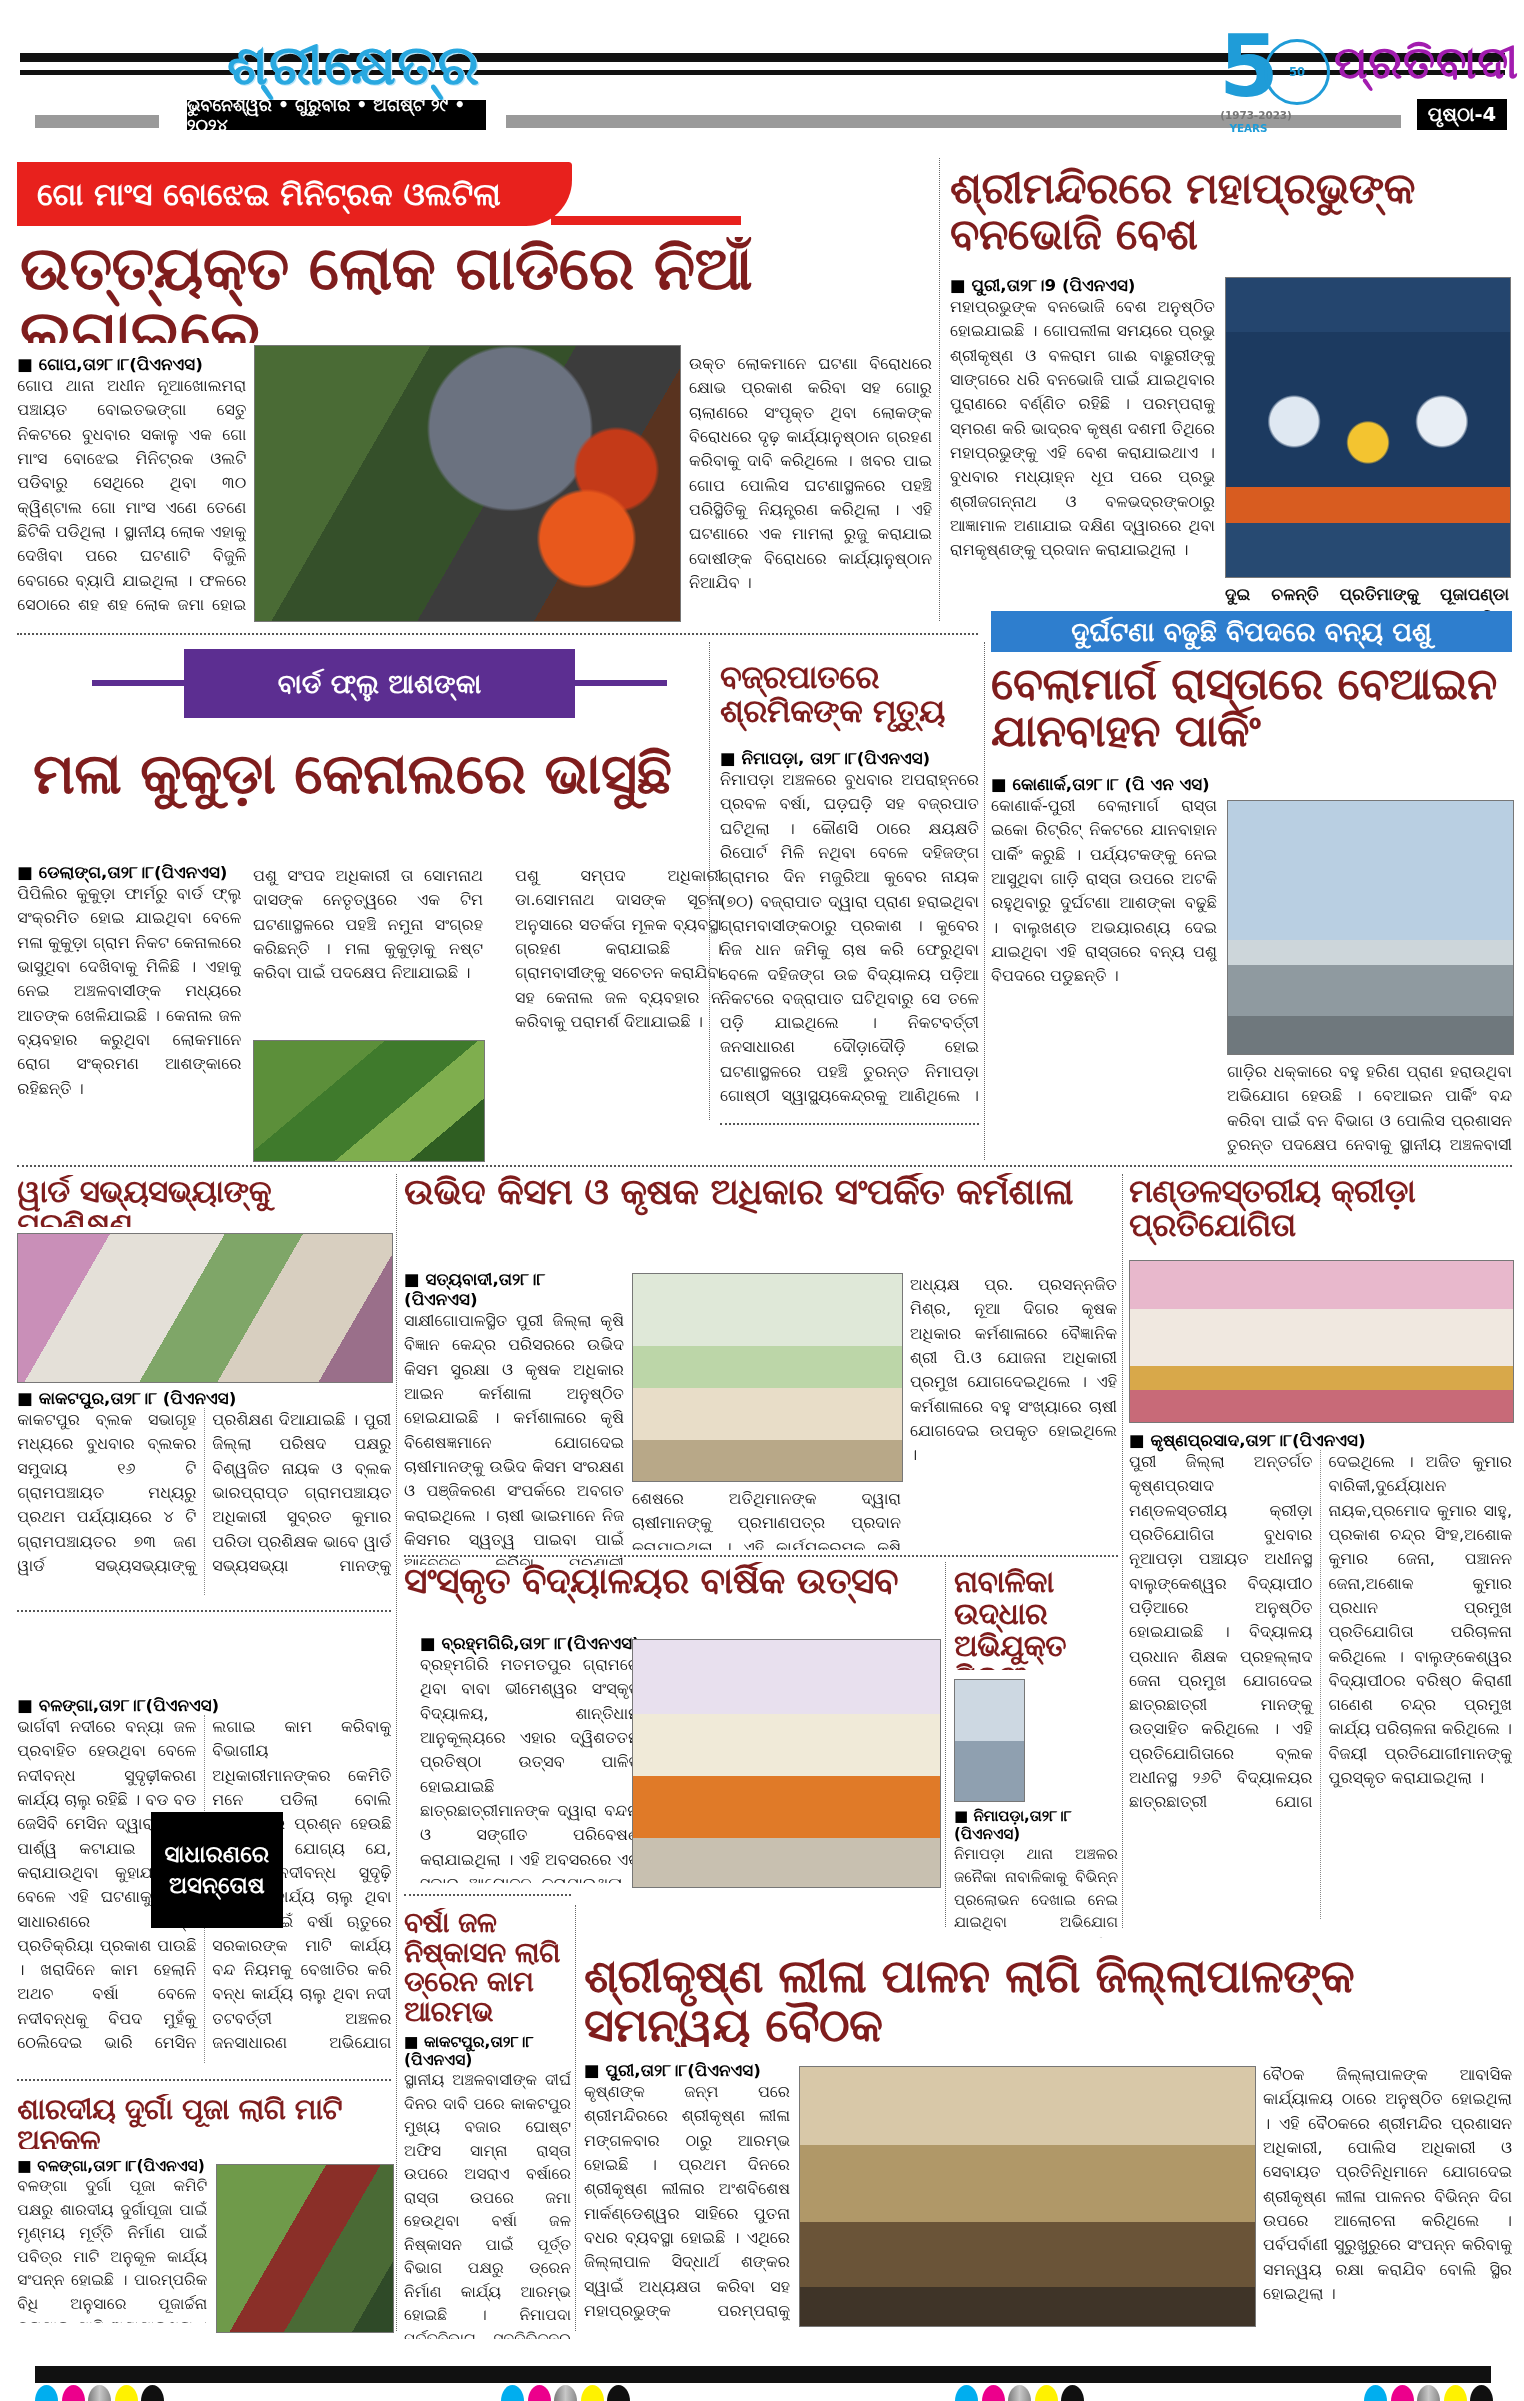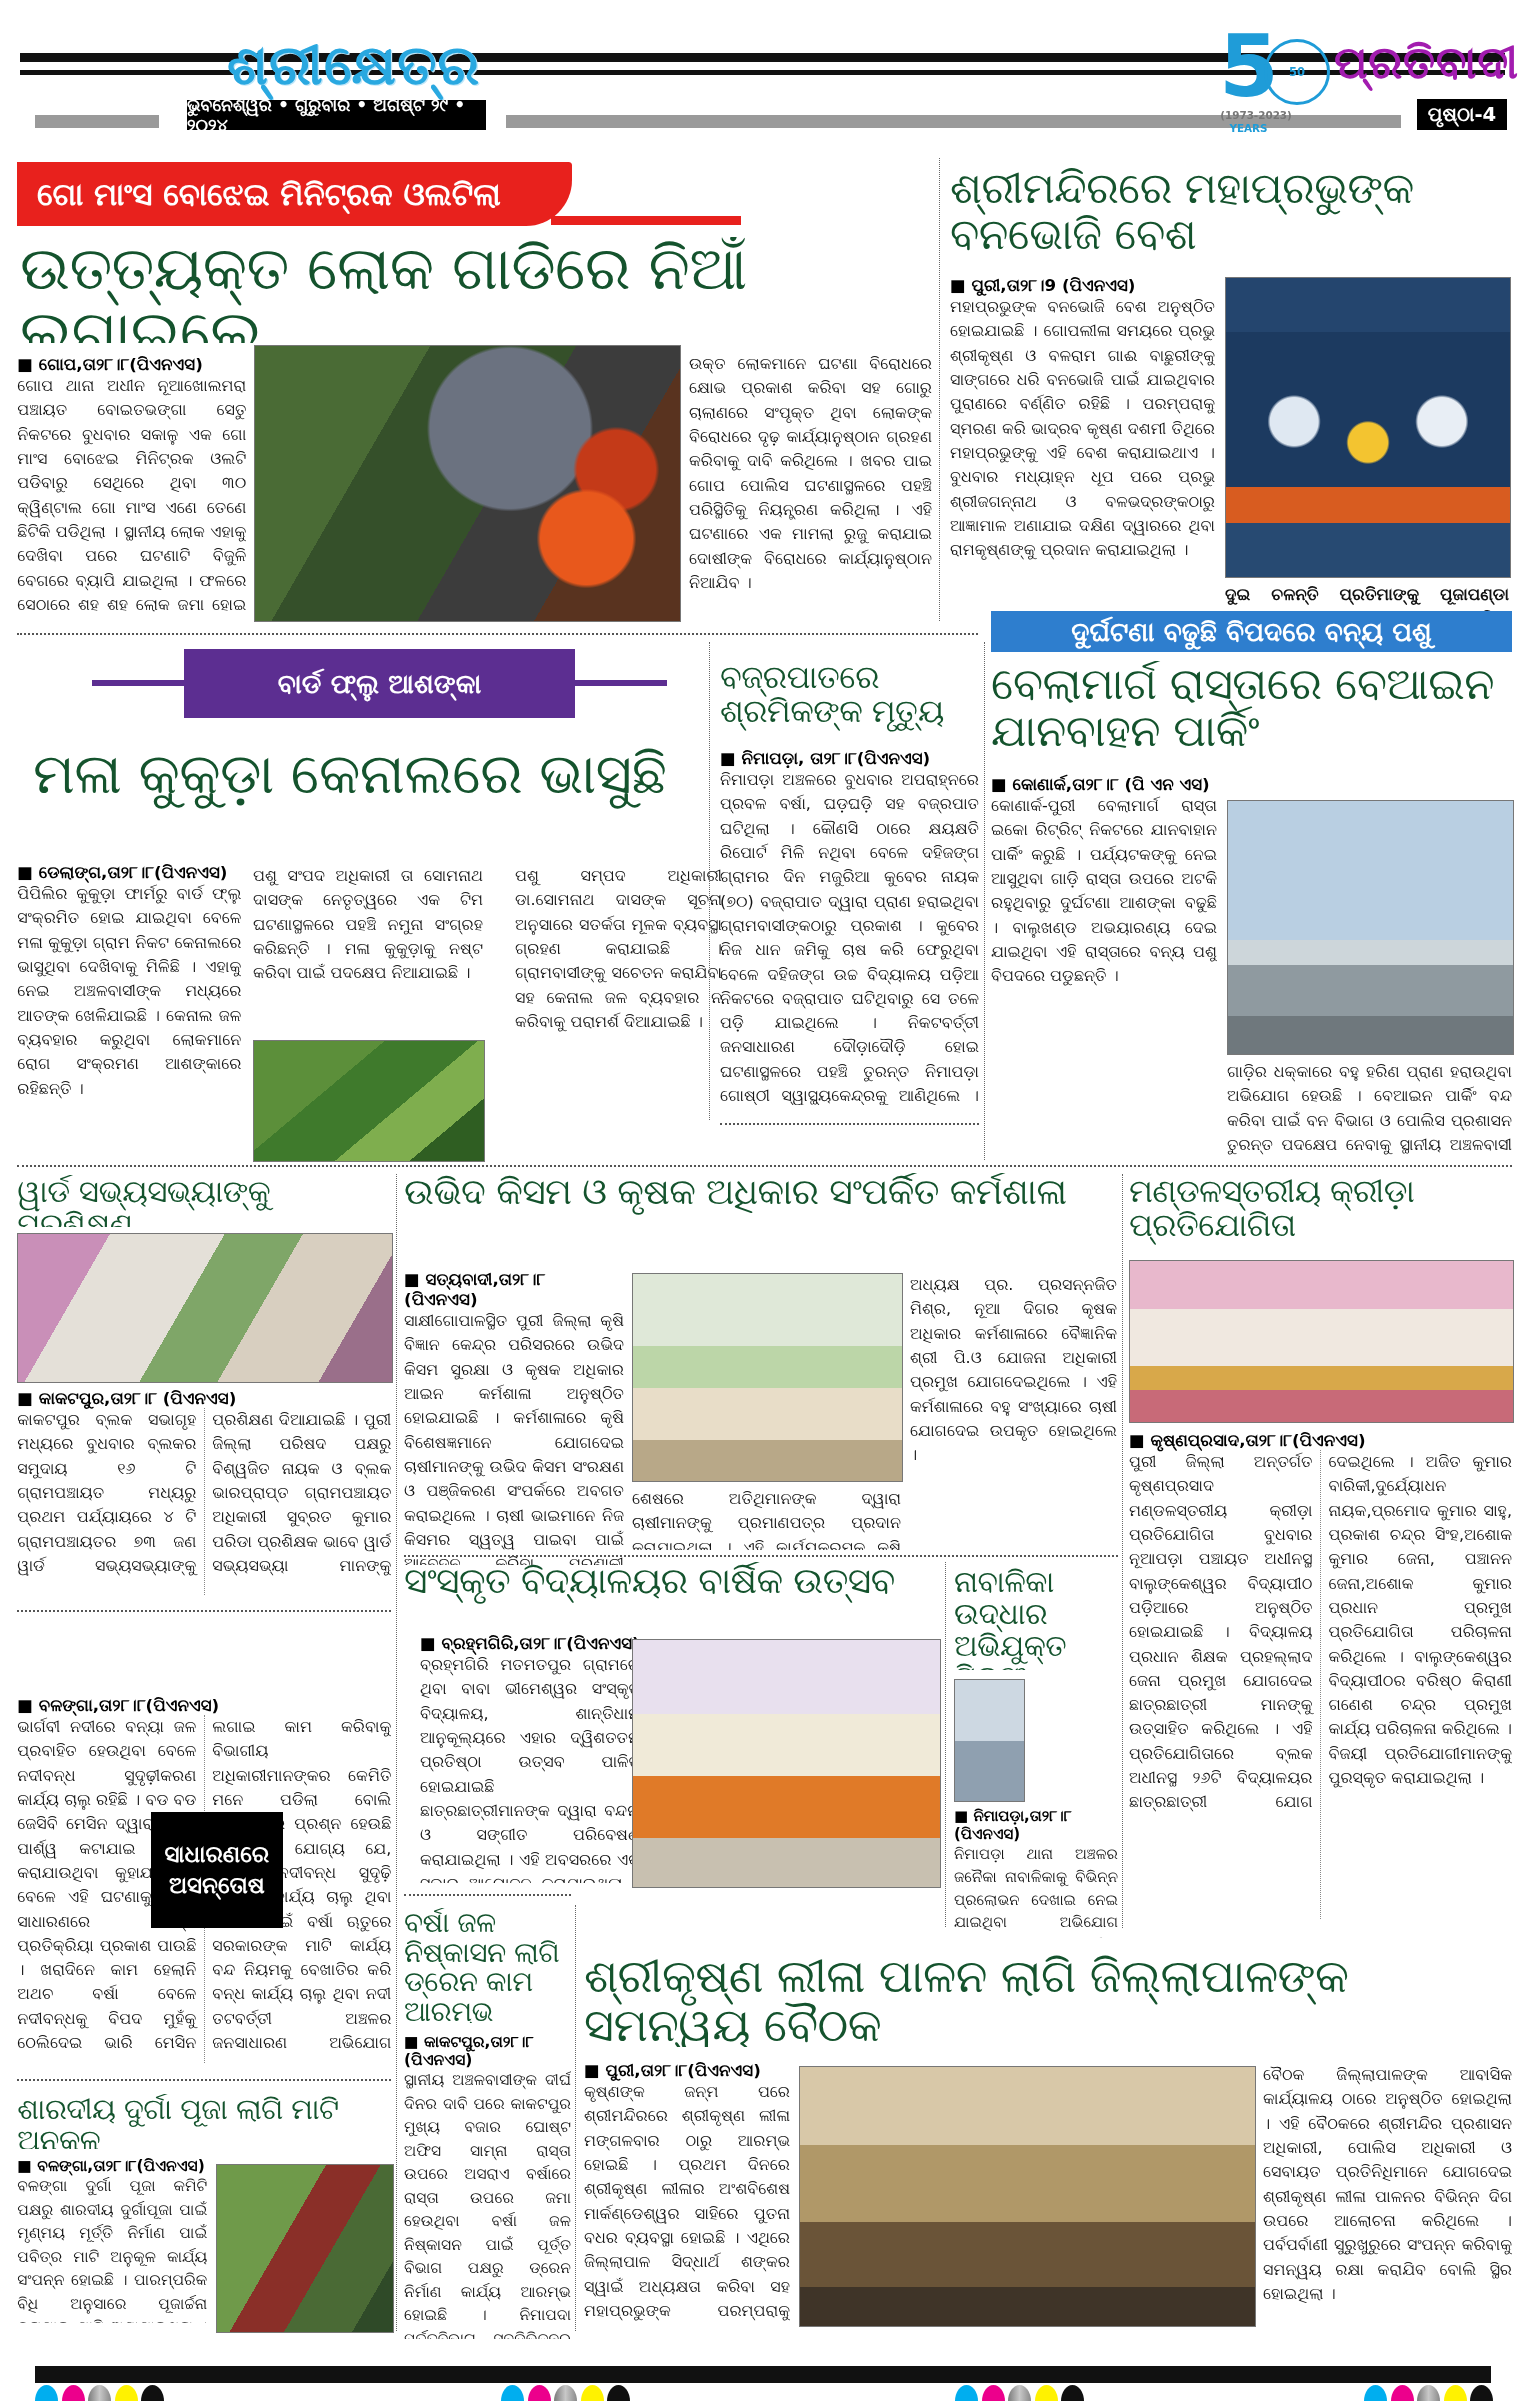--- a/index.html
+++ b/index.html
@@ -22,21 +22,21 @@
         align-items:center;justify-content:center;}
   .kicker-red{background:#e8211d;color:#fff;font-weight:900;font-size:31px;
         display:flex;align-items:center;padding-left:19.6px;
         border-bottom-right-radius:46px;border-top-right-radius:3.5px;}
   .red-tail{background:#e8211d;}
   .kicker-purple{background:#5c2e91;color:#fff;font-weight:900;font-size:26.5px;
         display:flex;align-items:center;justify-content:center;text-align:center;}
   .purple-line{background:#5c2e91;}
   .kicker-blue{background:#2e7ece;color:#fff;font-weight:900;font-size:26.5px;
         display:flex;align-items:center;justify-content:center;text-align:center;}
-  .headline{font-weight:400;color:#14532d;line-height:1.06;letter-spacing:-0.6px;overflow:hidden;}
+  .headline{font-weight:700;color:#7f1d1d;line-height:1.06;letter-spacing:-0.6px;overflow:hidden;}
   .byline{font-weight:bold;font-size:16.7px;color:#000;}
   .body-text{font-size:16px;line-height:1.52;text-align:justify;color:#141414;overflow:hidden;}
   .cols2{column-count:2;column-gap:16px;column-rule:1.2px dotted #888;}
   .photo{border:0.6px solid #777;}
   .hdot{border-top:2.3px dotted #555;height:0;}
   .vdot{border-left:1.7px dotted #666;width:0;}
   .blackbox{background:#000;color:#fff;font-weight:900;font-size:23px;line-height:1.35;
         display:flex;align-items:center;justify-content:center;text-align:center;padding:5.8px;}
   .dotrow{display:flex;gap:3.5px;align-items:center;}
   .dot{width:23px;height:33px;border-radius:50%;}

